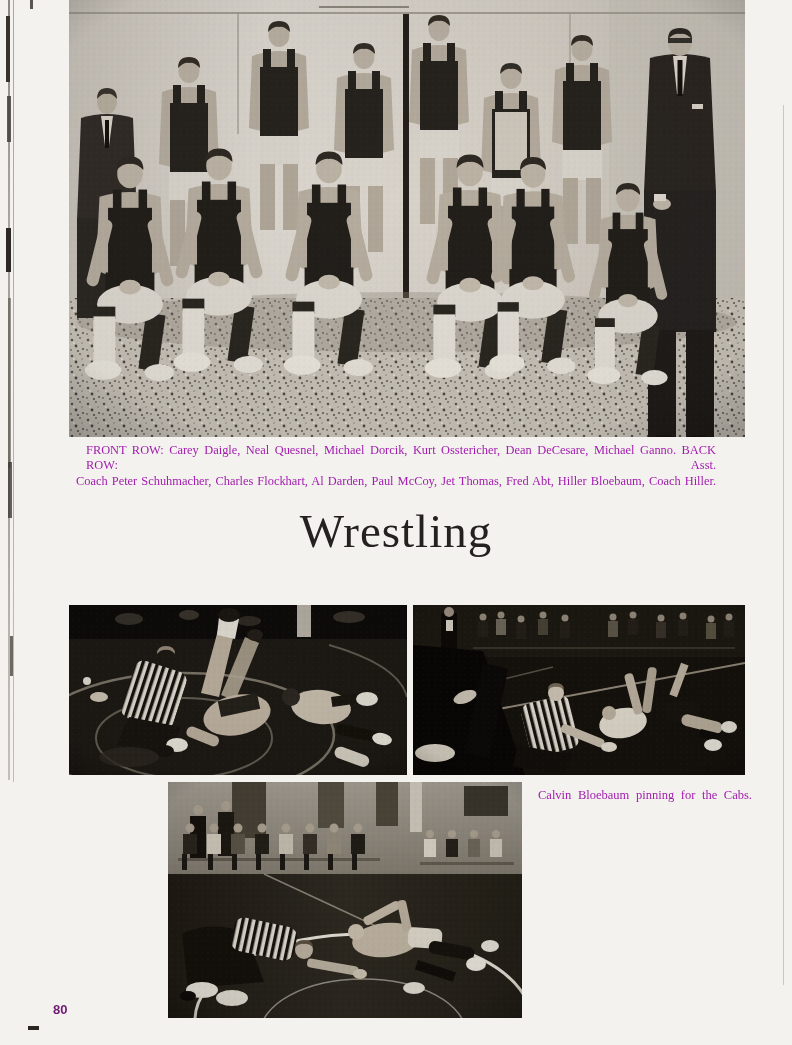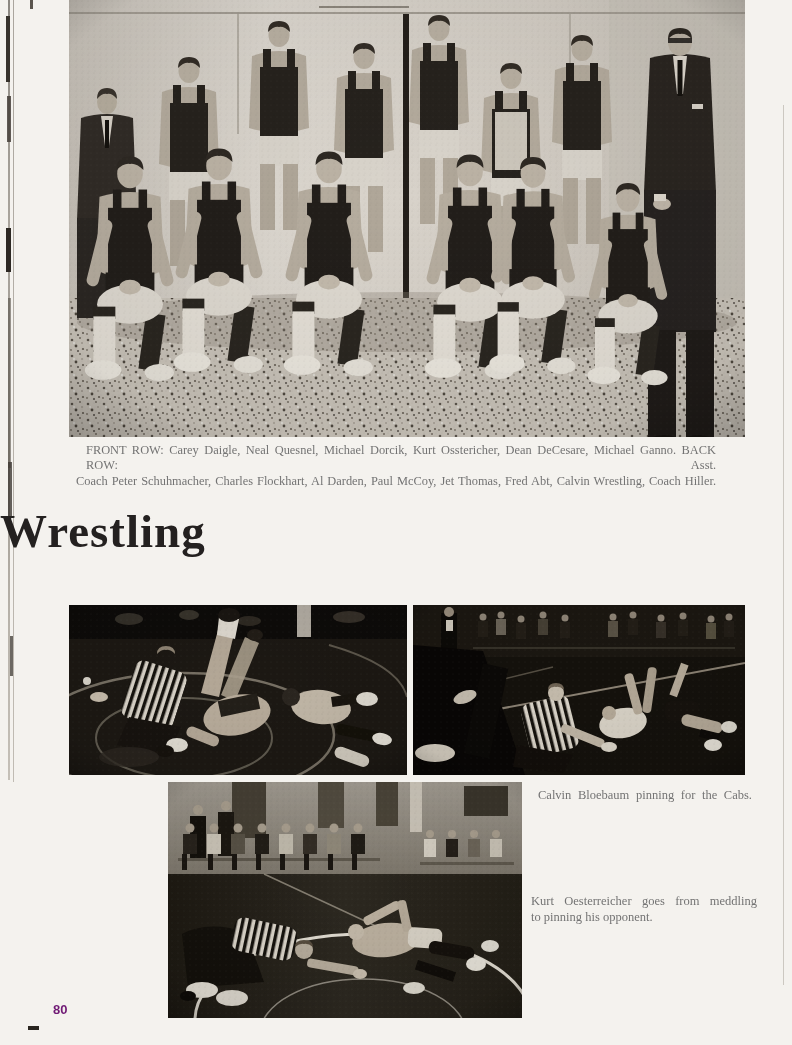--- a/index.html
+++ b/index.html
@@ -3,26 +3,26 @@
 <meta charset="utf-8">
 <style>
   html,body { margin:0; padding:0; background:#ffffff; }
   .page {
     position:relative; width:792px; height:1045px;
     background:#f4f2ee; overflow:hidden;
     font-family:"Liberation Serif", serif; color:#1c1916;
   }
   .photo { position:absolute; }
   .photo svg { display:block; }
-  .caption { font-size:12.5px; line-height:15.6px; color:#737373; }
+  .caption { font-size:12.5px; line-height:15.6px; color:#a21caf; }
   .cap-justify div { text-align:justify; text-align-last:justify; }
   .cap-justify div:first-child { padding-left:10px; }
   .title {
     position:absolute; top:504px; left:0; width:100%;
-    text-align:left; font-size:47px; font-weight:bold;
+    text-align:center; font-size:47px; font-weight:normal;
     letter-spacing:1px; color:#242120; font-family:"Liberation Serif", serif;
   }
   .cap-left { position:absolute; left:85px; top:787px; width:90px; }
   .cap-calvin {
     position:absolute; left:538px; top:788px; width:214px;
     text-align:justify; text-align-last:justify;
   }
   .cap-kurt { position:absolute; left:531px; top:894px; width:226px; }
   .cap-kurt div:first-child { text-align:justify; text-align-last:justify; }
   .team-caption {
@@ -177,21 +177,21 @@
       <use href="#kw" transform="translate(464,170) scale(1.18)"></use>
       <use href="#kw" transform="translate(559,195) scale(1.1)"></use>
 
       <rect width="676" height="437" fill="url(#noisep)" opacity="0.3"></rect>
       <rect width="676" height="437" fill="url(#vign)"></rect>
     </svg>
   </div>
 
   <div class="team-caption caption cap-justify">
       <div>FRONT ROW: Carey Daigle, Neal Quesnel, Michael Dorcik, Kurt Osstericher, Dean DeCesare, Michael Ganno. BACK ROW: Asst.</div>
-      <div>Coach Peter Schuhmacher, Charles Flockhart, Al Darden, Paul McCoy, Jet Thomas, Fred Abt, Calvin Wrestling, Coach Hiller.</div>
+      <div>Coach Peter Schuhmacher, Charles Flockhart, Al Darden, Paul McCoy, Jet Thomas, Fred Abt, Hiller Bloebaum, Coach Hiller.</div>
     </div>
 
   <div class="title">Wrestling</div>
 
   <div class="photo" style="left:69px;top:605px;width:338px;height:170px;">
     <svg width="338" height="170" viewBox="0 0 338 170">
       <rect width="338" height="170" fill="#1c1813"></rect>
       <rect width="338" height="34" fill="#0d0b09"></rect>
       <ellipse cx="60" cy="14" rx="14" ry="6" fill="#3d3831" opacity="0.8"></ellipse>
       <ellipse cx="120" cy="10" rx="10" ry="5" fill="#4a443b" opacity="0.7"></ellipse>
@@ -301,24 +301,20 @@
         <ellipse cx="300" cy="140" rx="9" ry="6" fill="#e0dcd2"></ellipse>
         <ellipse cx="316" cy="122" rx="8" ry="6" fill="#d9d5ca"></ellipse>
         <rect x="262" y="58" width="8" height="34" fill="#b5aa99" transform="rotate(20 266 75)"></rect>
       </g>
       <rect width="332" height="170" fill="url(#noisep)" opacity="0.35"></rect>
       <rect width="332" height="170" fill="url(#vign)"></rect>
     </svg>
   </div>
 
   <div class="cap-calvin caption">Calvin Bloebaum pinning for the Cabs.</div>
-  <div class="cap-kurt caption">
-      <div>Kurt Oesterreicher goes from meddling</div>
-      <div>to pinning his opponent.</div>
-    </div>
 
   <div class="photo" style="left:168px;top:782px;width:354px;height:236px;">
     <svg width="354" height="236" viewBox="0 0 354 236">
       <defs>
         <linearGradient id="wallg2" x1="0" y1="0" x2="0" y2="1">
           <stop offset="0" stop-color="#a09a90"></stop>
             <stop offset="1" stop-color="#7c766b"></stop>
         </linearGradient>
         <linearGradient id="matg" x1="0" y1="0" x2="1" y2="0">
           <stop offset="0" stop-color="#1d1912"></stop>

